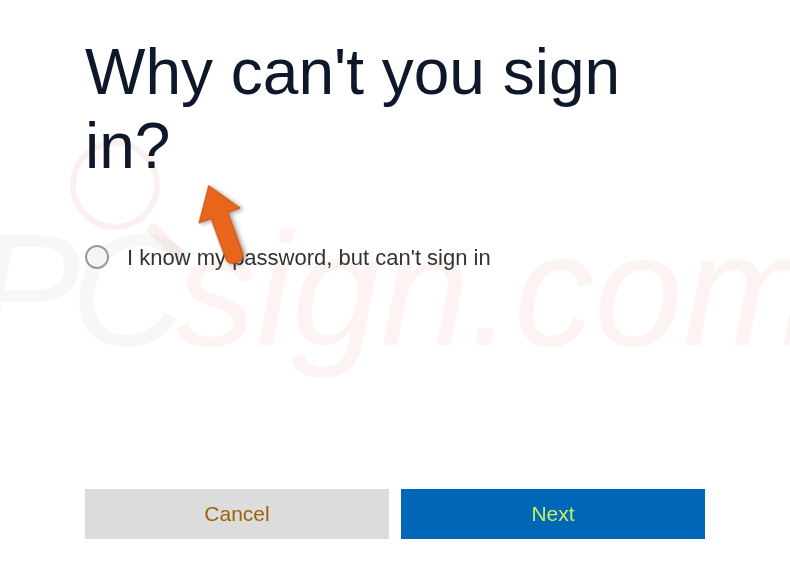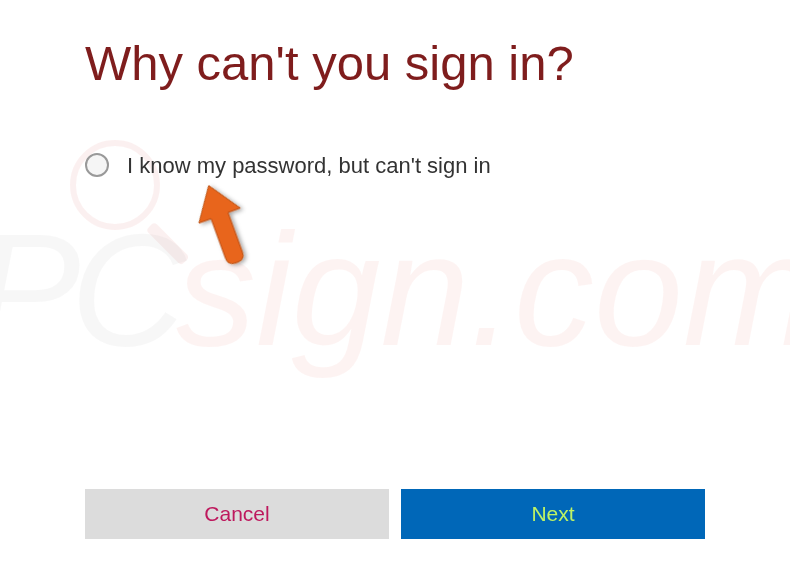--- a/index.html
+++ b/index.html
@@ -65,23 +65,23 @@
       transform-origin: left center;
       border-radius: 4px;
     }
     .container {
       position: relative;
       z-index: 1;
       padding: 35px 85px 0 85px;
       height: 100%;
     }
     .title {
-      font-size: 49px;
+      font-size: 64px;
       font-weight: 300;
-      color: #7f1d1d;
+      color: #0f172a;
       margin-bottom: 60px;
       letter-spacing: 0px;
     }
     .options {
       display: flex;
       flex-direction: column;
       gap: 22px;
       margin-bottom: 80px;
     }
     .radio-option {
@@ -129,21 +129,21 @@
       align-items: center;
       justify-content: center;
       font-size: 21px;
       font-weight: 400;
       border: none;
       cursor: pointer;
       font-family: inherit;
     }
     .btn-cancel {
       background: #dcdcdc;
-      color: #be185d;
+      color: #a16207;
     }
     .btn-next {
       background: #0067b8;
       color: #bef264;
     }
     .arrow-overlay {
       position: absolute;
       top: 175px;
       left: 183px;
       z-index: 5;

